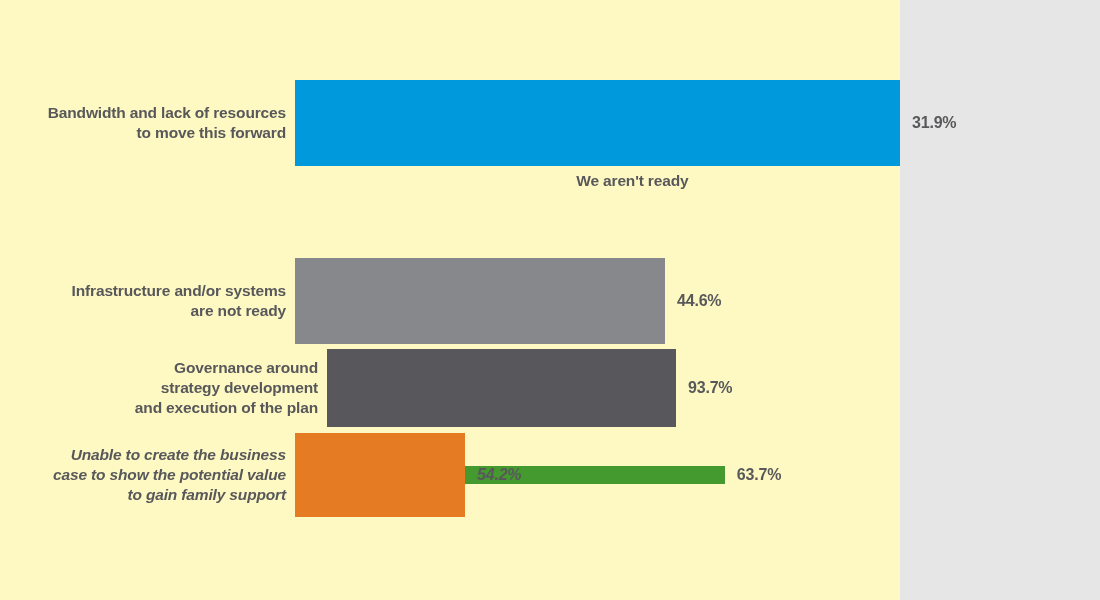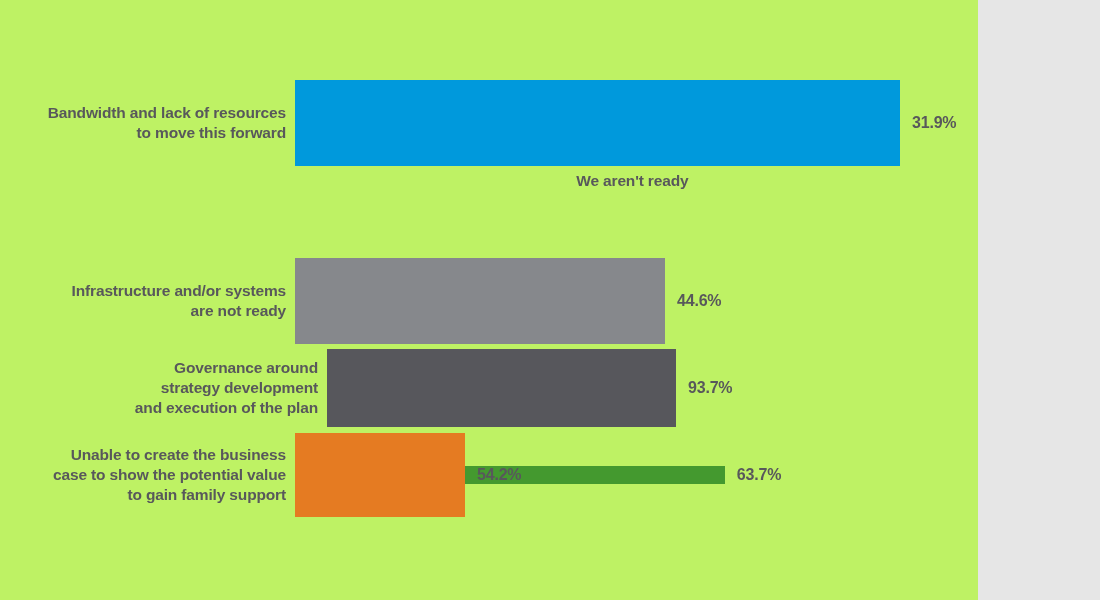--- a/index.html
+++ b/index.html
@@ -9,23 +9,23 @@
   body {
     width: 1100px;
     height: 600px;
     background: #e6e6e6;
     font-family: "Liberation Sans", sans-serif;
     overflow: hidden;
   }
 
   #chart-root {
     position: relative;
-    width: 978px;
+    width: 900px;
     height: 600px;
-    background: #bef264;
+    background: #fef9c3;
   }
 
   .plot-area {
     position: absolute;
     left: 0;
     top: 80px;
     width: 1100px;
     height: 445px;
   }
 
@@ -113,21 +113,21 @@
     <div class="bar-row row-h-78">
       <div class="cat-label">Governance around
 strategy development
 and execution of the plan</div>
       <div class="bar-wrap">
         <div class="bar" style="width:349px;background:#57575c;"></div>
         <div class="bar-value">93.7%</div>
       </div>
     </div>
 
-    <div class="bar-row row-h-84" style="margin-top:6px;">
+    <div class="bar-row row-h-84" style="margin-top:6px;font-style:italic;">
       <div class="cat-label">Unable to create the business
 case to show the potential value
 to gain family support</div>
       <div class="bar-wrap">
         <div class="bar" style="width:170px;background:#e57b22;"></div>
         <div class="bar-value">54.2%</div>
       </div>
     </div>
 
   </div>

